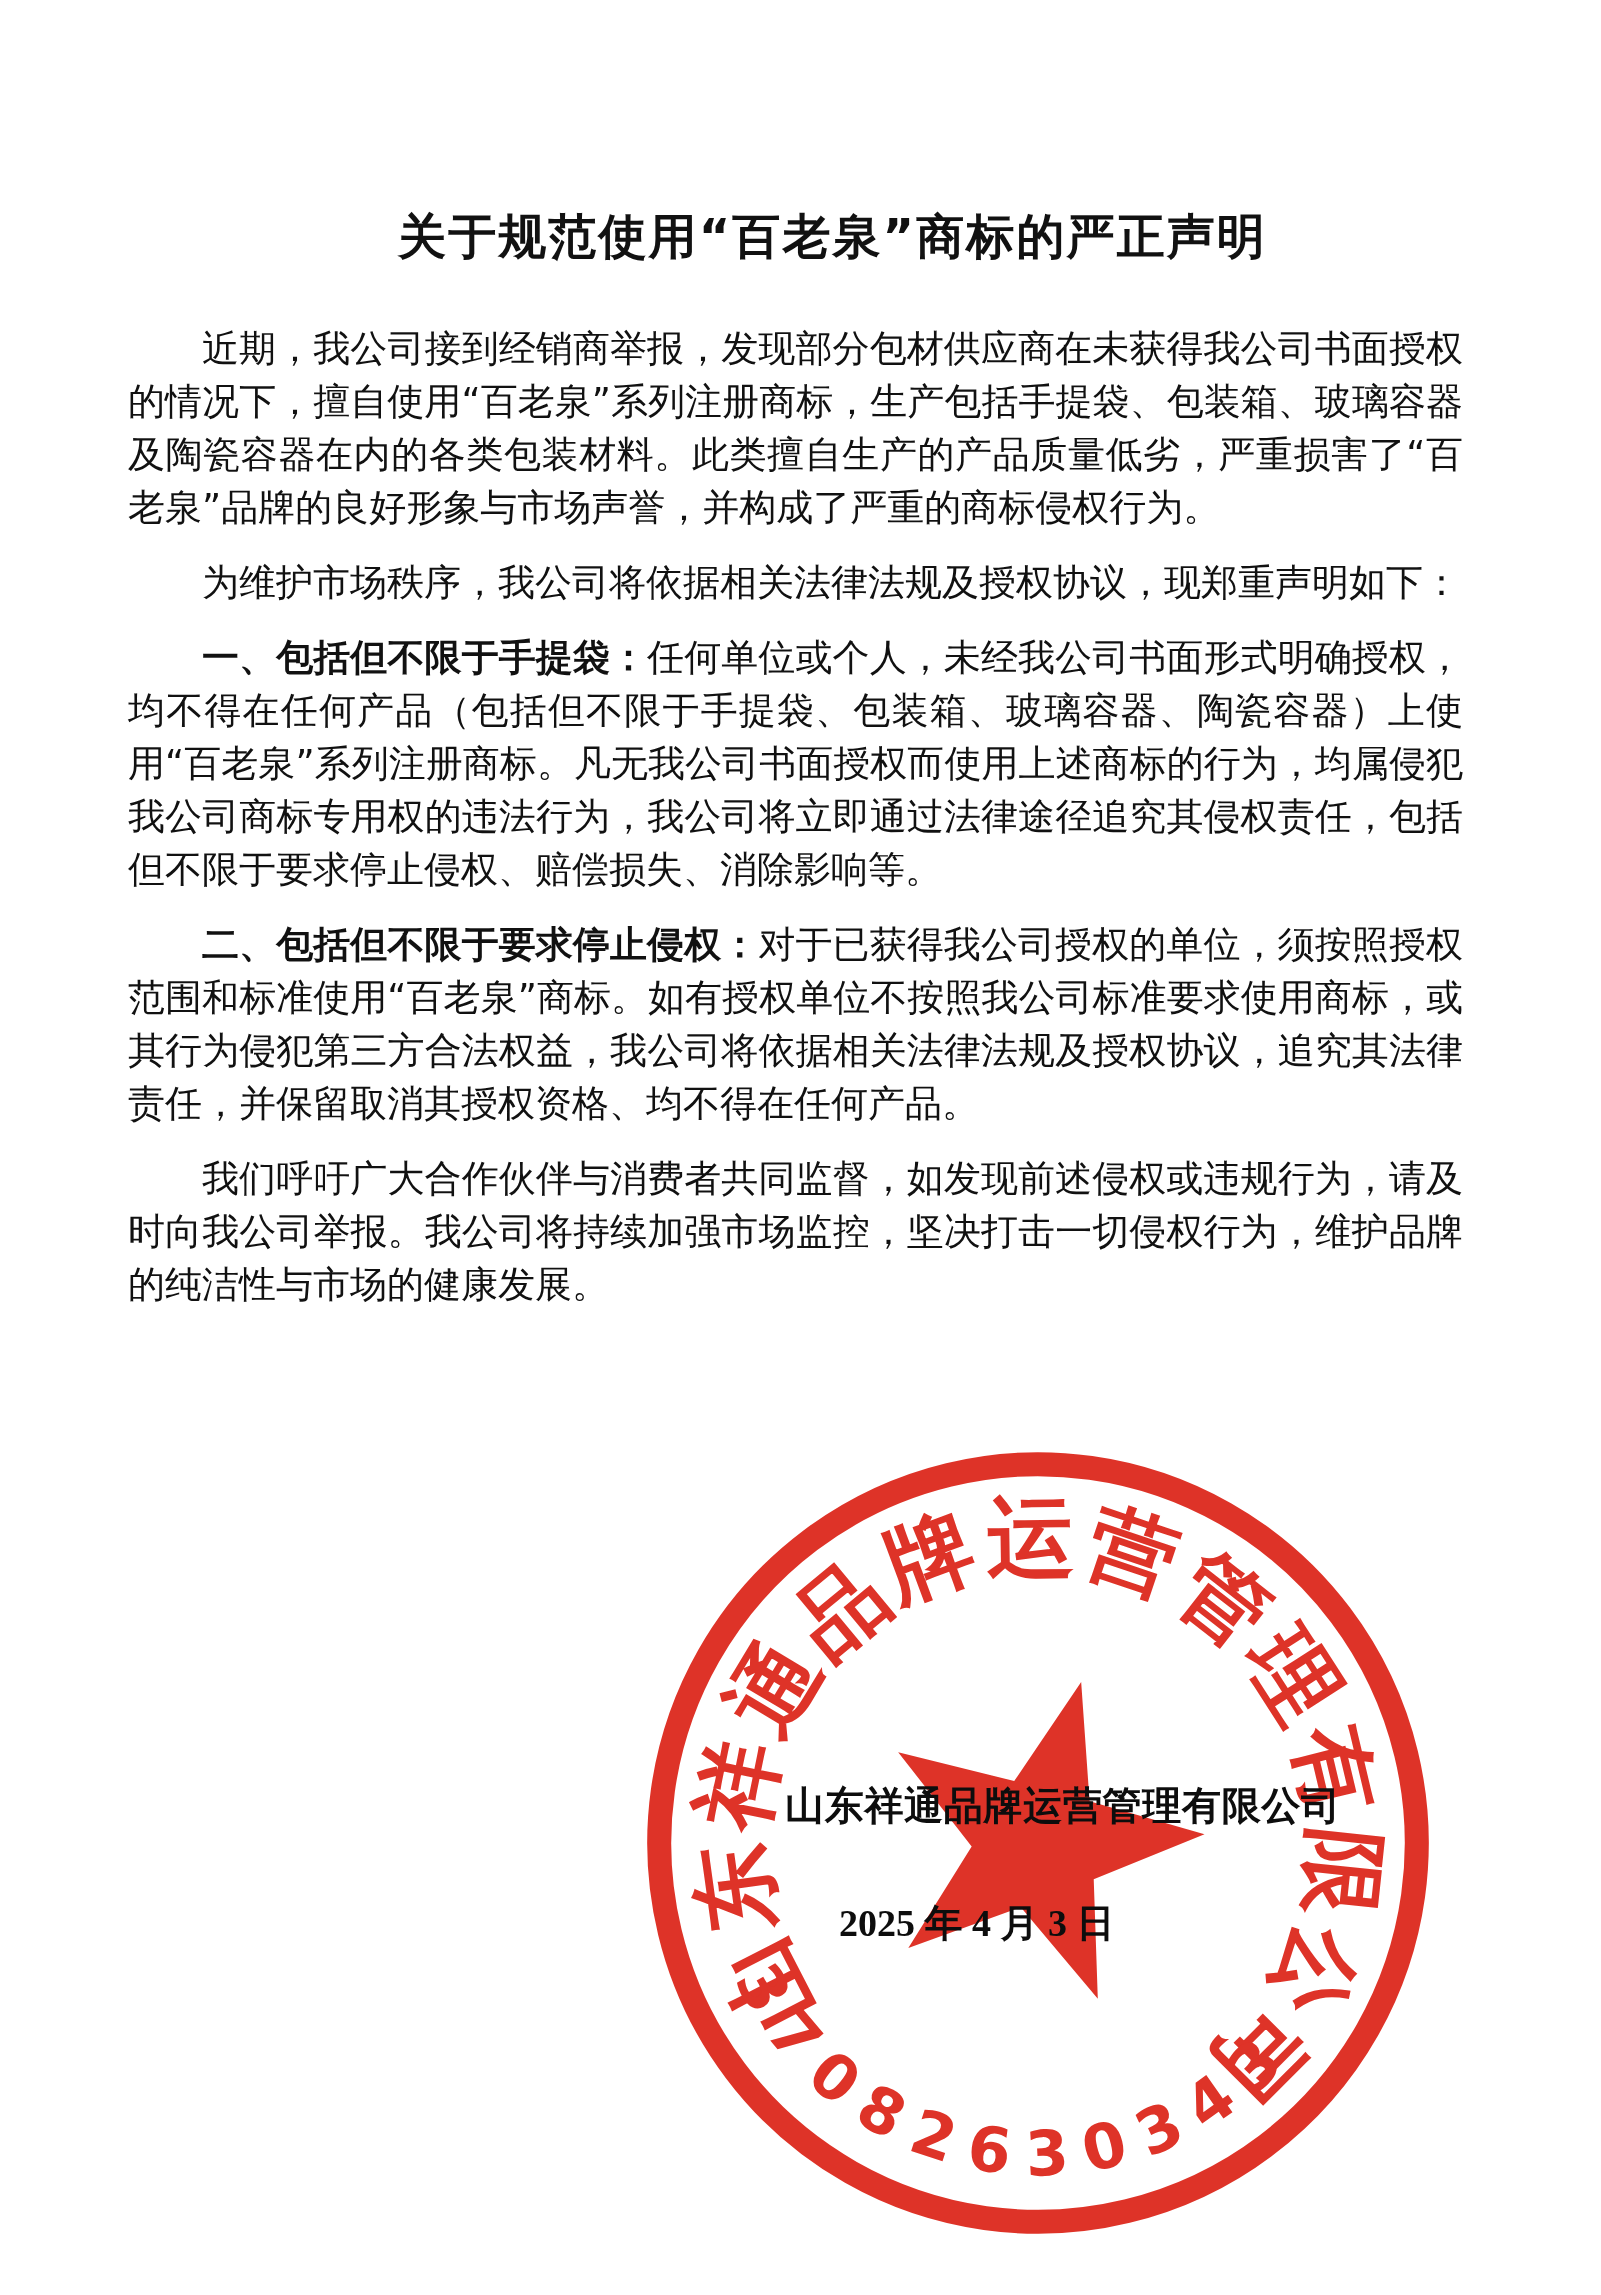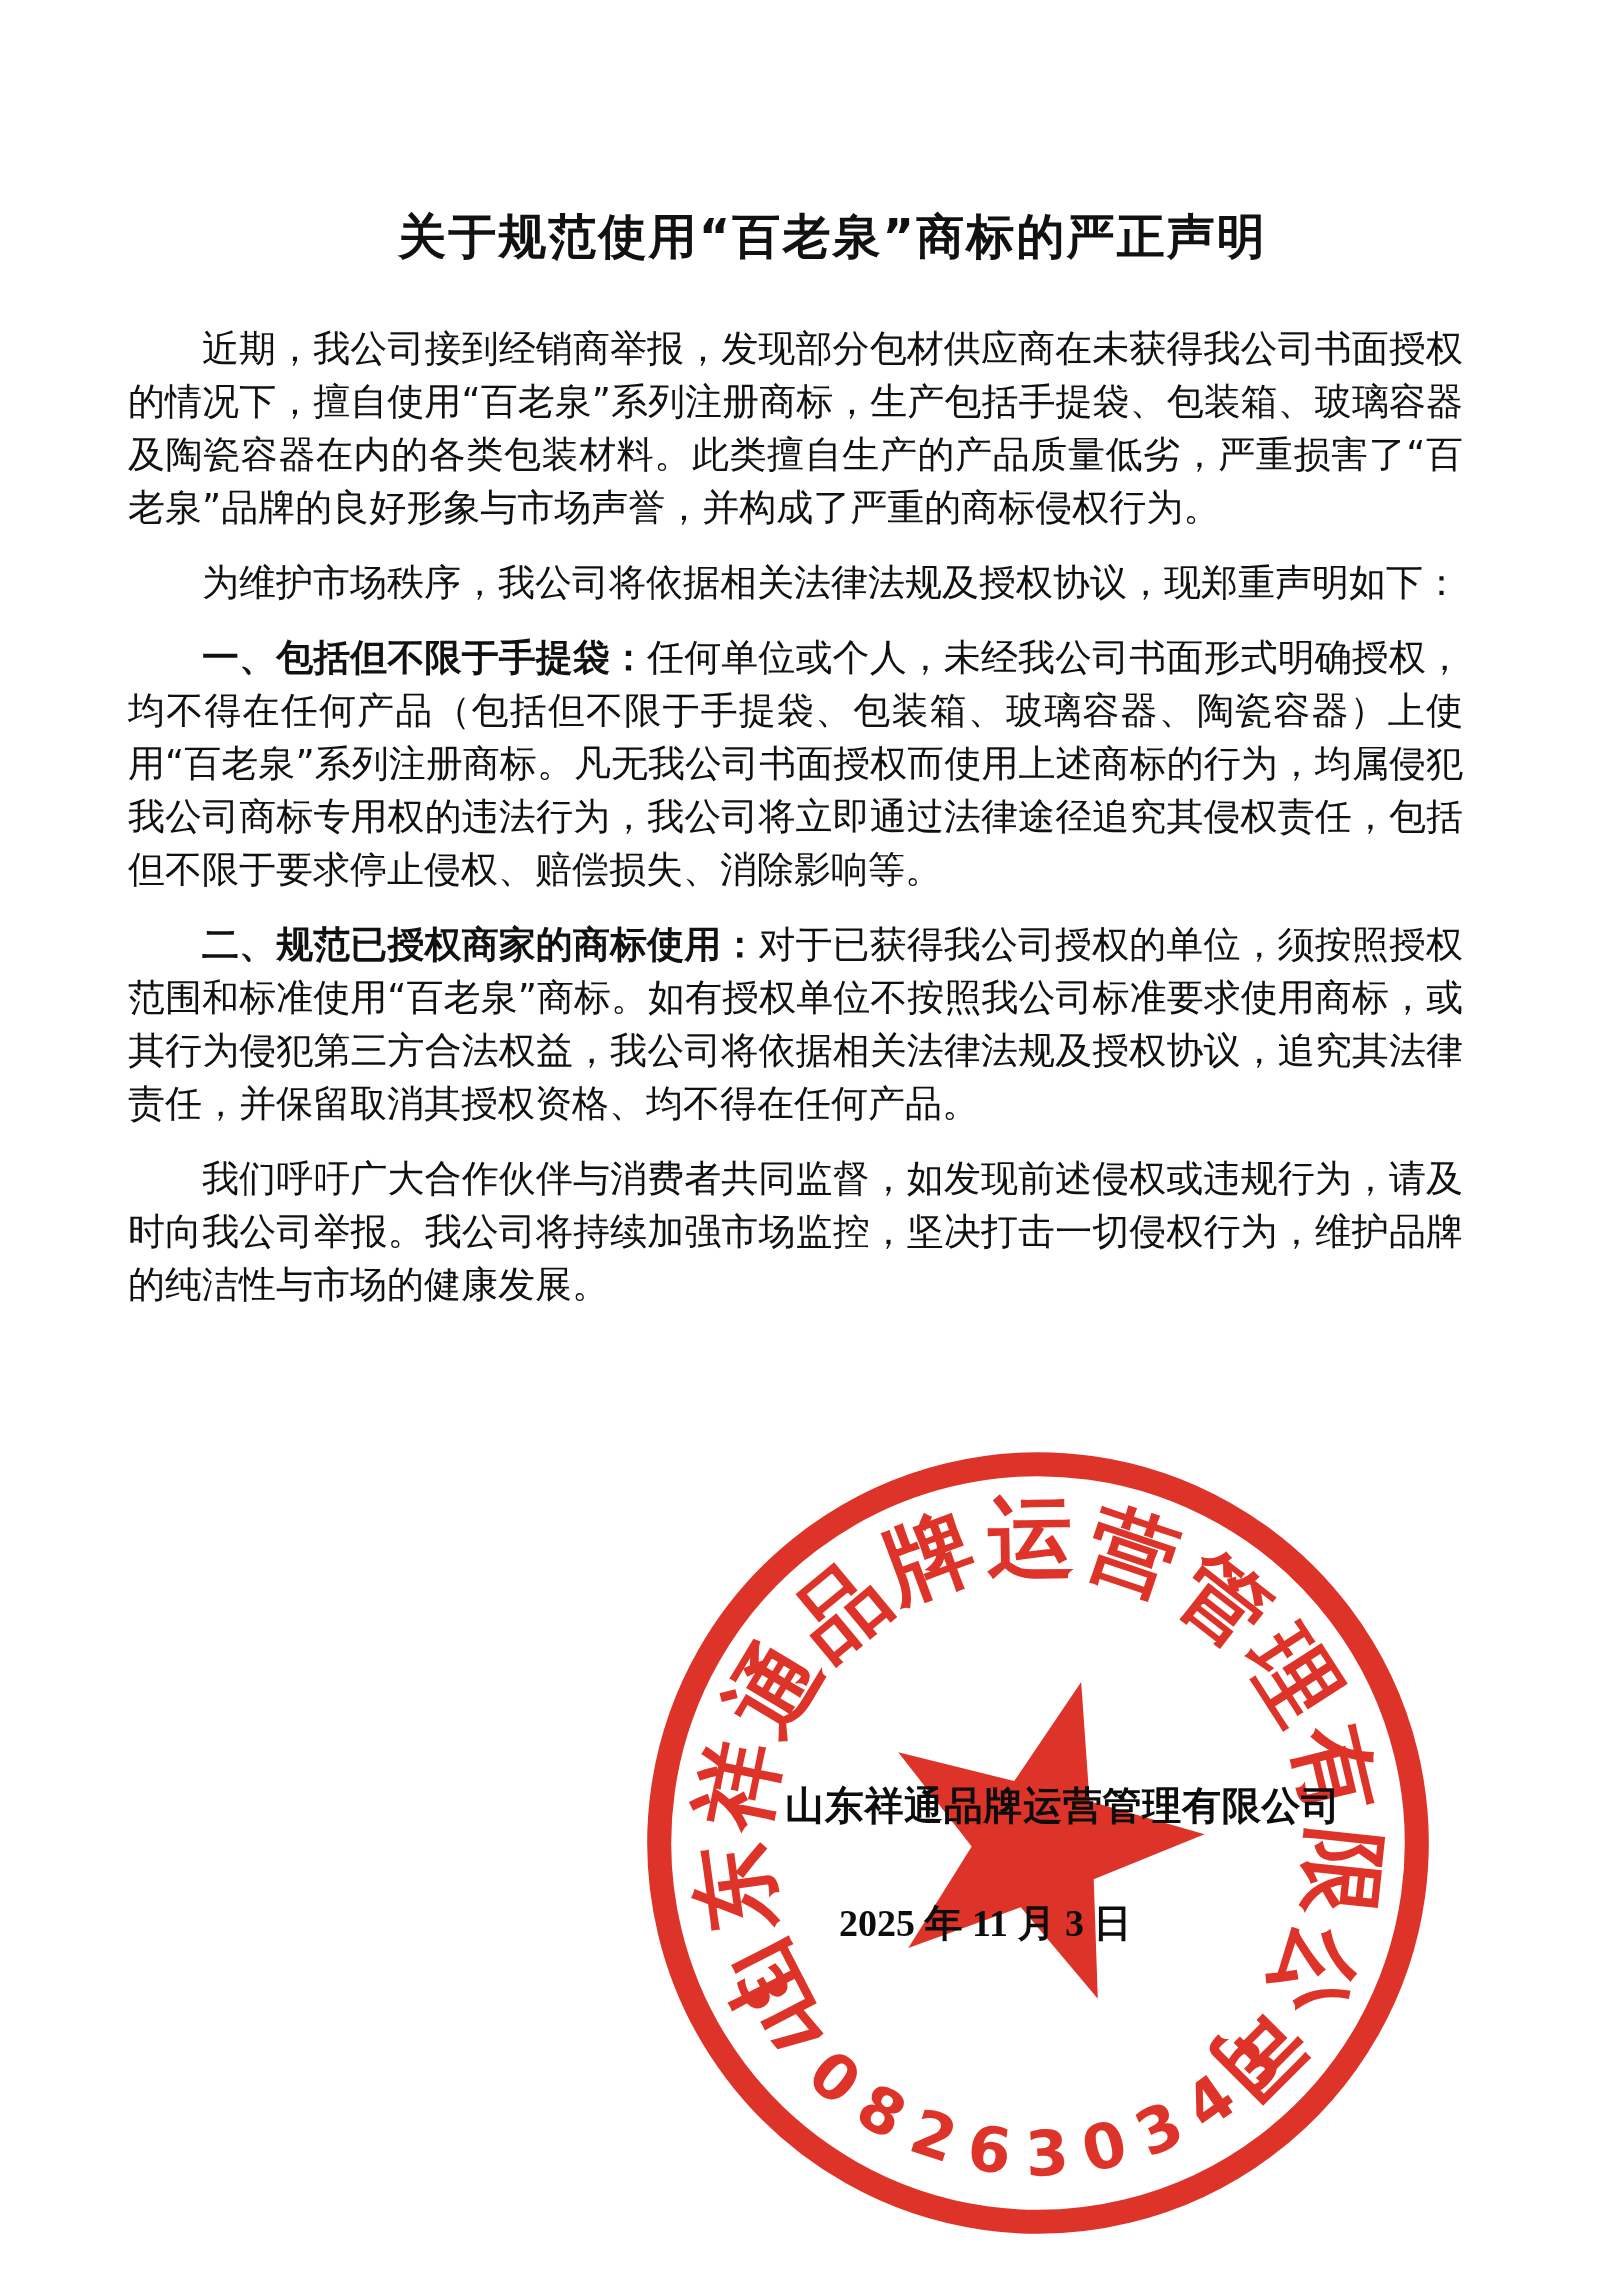--- a/index.html
+++ b/index.html
@@ -76,21 +76,21 @@
 <body>
 
 <div class="page">
 
   <h1 class="doc-title">关于规范使用“百老泉”商标的严正声明</h1>
 
   <div class="doc-body">
     <p><span class="para-lead"></span><span>近期，我公司接到经销商举报，发现部分包材供应商在未获得我公司书面授权的情况下，擅自使用“百老泉”系列注册商标，生产包括手提袋、包装箱、玻璃容器及陶瓷容器在内的各类包装材料。此类擅自生产的产品质量低劣，严重损害了“百老泉”品牌的良好形象与市场声誉，并构成了严重的商标侵权行为。</span></p>
     <p><span class="para-lead"></span><span>为维护市场秩序，我公司将依据相关法律法规及授权协议，现郑重声明如下：</span></p>
     <p><span class="para-lead">一、包括但不限于手提袋：</span><span>任何单位或个人，未经我公司书面形式明确授权，均不得在任何产品（包括但不限于手提袋、包装箱、玻璃容器、陶瓷容器）上使用“百老泉”系列注册商标。凡无我公司书面授权而使用上述商标的行为，均属侵犯我公司商标专用权的违法行为，我公司将立即通过法律途径追究其侵权责任，包括但不限于要求停止侵权、赔偿损失、消除影响等。</span></p>
-    <p><span class="para-lead">二、规范已授权商家的商标使用：</span><span>对于已获得我公司授权的单位，须按照授权范围和标准使用“百老泉”商标。如有授权单位不按照我公司标准要求使用商标，或其行为侵犯第三方合法权益，我公司将依据相关法律法规及授权协议，追究其法律责任，并保留取消其授权资格、均不得在任何产品。</span></p>
+    <p><span class="para-lead">二、包括但不限于要求停止侵权：</span><span>对于已获得我公司授权的单位，须按照授权范围和标准使用“百老泉”商标。如有授权单位不按照我公司标准要求使用商标，或其行为侵犯第三方合法权益，我公司将依据相关法律法规及授权协议，追究其法律责任，并保留取消其授权资格、均不得在任何产品。</span></p>
     <p><span class="para-lead"></span><span>我们呼吁广大合作伙伴与消费者共同监督，如发现前述侵权或违规行为，请及时向我公司举报。我公司将持续加强市场监控，坚决打击一切侵权行为，维护品牌的纯洁性与市场的健康发展。</span></p>
   </div>
 
   <svg class="stamp-svg" width="424" height="424" viewBox="-300 -300 300 300" xmlns="http://www.w3.org/2000/svg" style="overflow:visible">
     <g transform="translate(-150,-150)">
       <g transform="rotate(8)">
         <circle cx="0" cy="0" r="268" fill="none" stroke-width="17" stroke="#dc2418"></circle>
         <defs>
           <path id="arcTop" d="M -137.9 137.9 A 195 195 0 1 1 137.9 137.9" fill="none"></path>
           <path id="arcBottom" d="M -203.5 117.5 A 235 235 0 0 0 203.5 117.5" fill="none"></path>
@@ -100,16 +100,16 @@
         </text>
         <text font-size="44" letter-spacing="13">
           <textPath href="#arcBottom" startOffset="9" fill="#dc2418">3708263034370</textPath>
         </text>
         <polygon transform="rotate(7)" points="0,-118 27.6,-38 112.2,-36.5 44.7,14.5 69.4,95.5 0,47 -69.4,95.5 -44.7,14.5 -112.2,-36.5 -27.6,-38" fill="#dc2418"></polygon>
       </g>
     </g>
   </svg>
 
   <div class="sig-company">山东祥通品牌运营管理有限公司</div>
-  <div class="sig-date">2025 年 11 月 3 日</div>
+  <div class="sig-date">2025 年 4 月 3 日</div>
 
 </div>
 
 
 </body></html>

